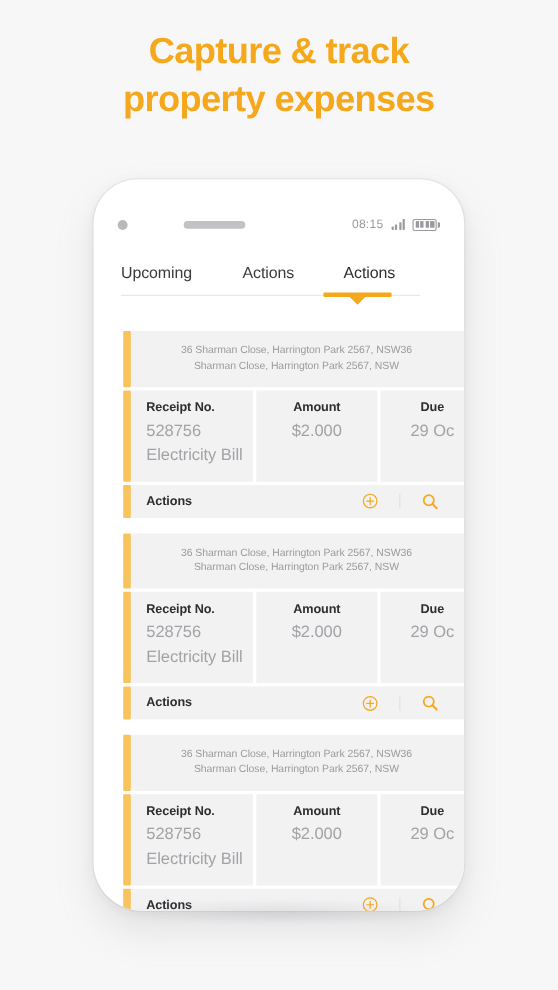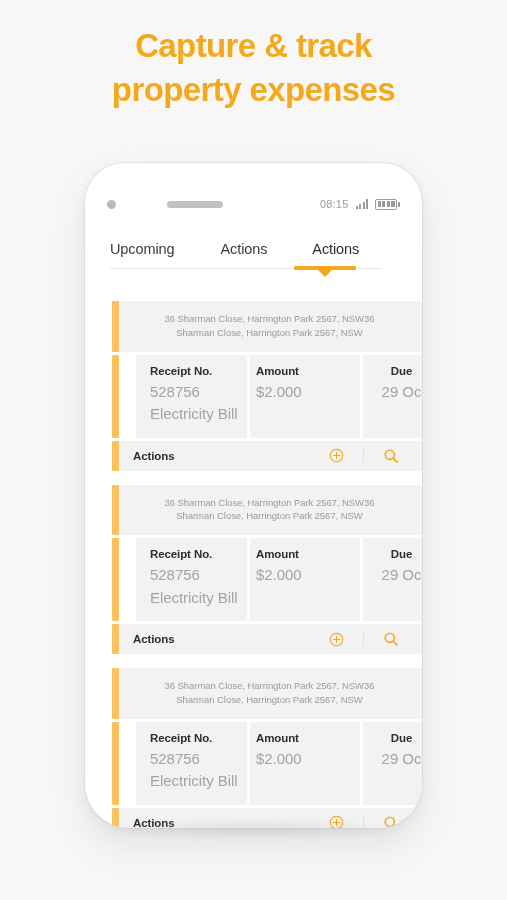--- a/index.html
+++ b/index.html
@@ -211,29 +211,28 @@
     color: #9b9b9f;
     line-height: 1.45;
     letter-spacing: -0.05px;
   }
 
   
   .detail-cols {
     flex: 1;
     display: flex;
     gap: 3px;
-    margin-left: 17px;
   }
   .detail-col {
     background: #f2f2f3;
     padding: 10px 6px 12px 14px;
     min-width: 0;
   }
   .detail-col.col-receipt { flex: 0 0 111px; text-align: left; }
-  .detail-col.col-amount  { flex: 0 0 110px; padding-left: 6px; }
+  .detail-col.col-amount  { flex: 0 0 110px; text-align: center; padding-left: 6px; }
   .detail-col.col-due     { flex: 1 1 auto;  text-align: center;   padding-left: 14px; }
 
   .col-head {
     font-size: 11.5px;
     font-weight: bold;
     color: #2e2e31;
     margin-bottom: 4px;
     white-space: nowrap;
     letter-spacing: -0.1px;
   }

